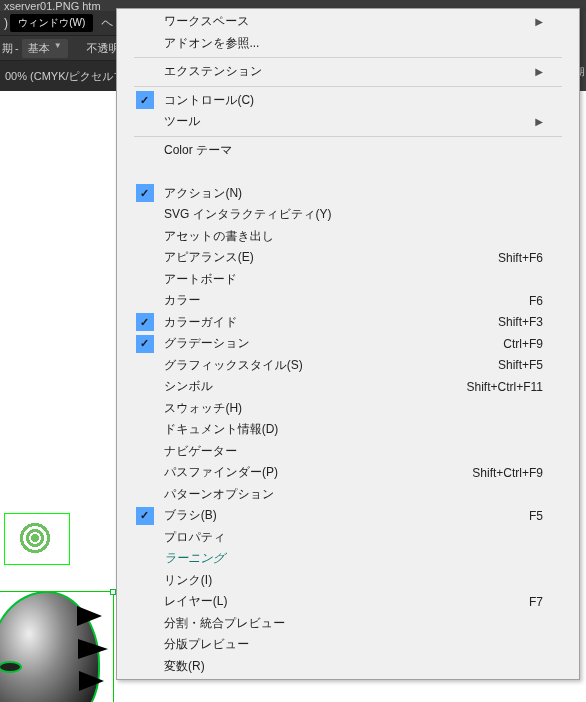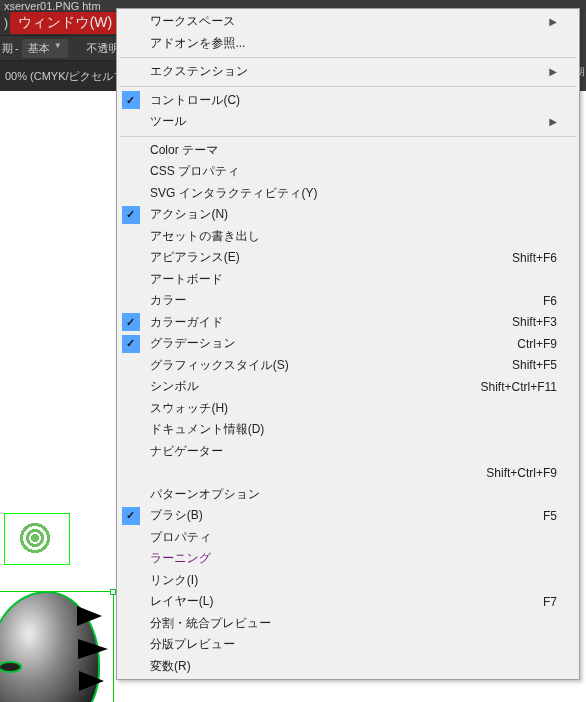--- a/index.html
+++ b/index.html
@@ -28,24 +28,24 @@
     overflow: hidden;
   }
   .menubar {
     height: 24px;
     display: flex;
     align-items: center;
     gap: 2px;
     padding-left: 4px;
   }
   .menubar-item {
-    background: #b91c1c;
+    background: #000000;
     color: #e8e8e8;
     padding: 2px 8px;
-    font-size: 14px;
+    font-size: 10px;
     border-radius: 2px;
   }
   .toolbar {
     height: 26px;
     display: flex;
     align-items: center;
     color: #cfcfcf;
     font-size: 11px;
     padding-left: 2px;
     border-top: 1px solid #222;
@@ -156,21 +156,21 @@
     border: 1px solid #00c030;
   }
   .menu {
     position: absolute;
     top: 8px;
     left: 116px;
     width: 464px;
     background: #f0f0f0;
     border: 1px solid #a0a0a0;
     box-shadow: 2px 2px 4px rgba(0,0,0,.25);
-    padding: 2px 2px;
+    padding: 2px 16px;
     z-index: 10;
   }
   .menu-item {
     display: flex;
     align-items: center;
     height: 21.5px;
     font-size: 12px;
     color: #222;
     padding: 0 20px 0 0;
   }
@@ -210,21 +210,21 @@
     text-align: right;
   }
   .menu-sep {
     height: 1px;
     margin: 3px 1px;
     background: #d0d0d0;
   }
   .menu-item.highlight {
     background: #5ca8ff;
   }
-  .menu-item.disabled .label { color: #701a75; }
+  .menu-item.disabled .label { color: #0f766e; font-style: italic; }
 </style>
 </head>
 <body>
 
 <div class="topbar">
   <div class="titlebar">xserver01.PNG  htm</div>
   <div class="menubar">
     <span style="color:#cfcfcf;font-size:12px;">)</span>
     <span class="menubar-item">ウィンドウ(W)</span>
     <span style="color:#cfcfcf;font-size:12px;padding-left:6px;">ヘ</span>
@@ -304,37 +304,36 @@
 
   <div class="menu-sep"></div>
 
   <div class="menu-item">
     <span class="checkcol"></span>
       <span class="label">Color テーマ</span>
       <span class="spacer"></span>
   </div>
   <div class="menu-item">
     <span class="checkcol"></span>
-      <span class="label">CSS プロパティ</span>
-      <span class="spacer"></span>
-  </div>
-  <div class="menu-item">
-    <span class="checkcol"></span>
-      <span class="label">SVG インタラクティビティ(Y)</span>
       <span class="spacer"></span>
   </div>
   <div class="menu-item">
     <span class="checkcol">
         <span class="check"></span>
       </span>
     <span class="label">アクション(N)</span>
       <span class="spacer"></span>
   </div>
   <div class="menu-item">
     <span class="checkcol"></span>
+      <span class="label">SVG インタラクティビティ(Y)</span>
+      <span class="spacer"></span>
+  </div>
+  <div class="menu-item">
+    <span class="checkcol"></span>
       <span class="label">アセットの書き出し</span>
       <span class="spacer"></span>
   </div>
   <div class="menu-item">
     <span class="checkcol"></span>
       <span class="label">アピアランス(E)</span>
       <span class="spacer"></span>
     <span class="shortcut">Shift+F6</span>
   </div>
   <div class="menu-item">
@@ -386,20 +385,21 @@
       <span class="label">ドキュメント情報(D)</span>
       <span class="spacer"></span>
   </div>
   <div class="menu-item">
     <span class="checkcol"></span>
       <span class="label">ナビゲーター</span>
       <span class="spacer"></span>
   </div>
   <div class="menu-item">
     <span class="checkcol"></span>
+      <span class="label">パスファインダー(P)</span>
       <span class="spacer"></span>
     <span class="shortcut">Shift+Ctrl+F9</span>
   </div>
   <div class="menu-item">
     <span class="checkcol"></span>
       <span class="label">パターンオプション</span>
       <span class="spacer"></span>
   </div>
   <div class="menu-item">
     <span class="checkcol">

